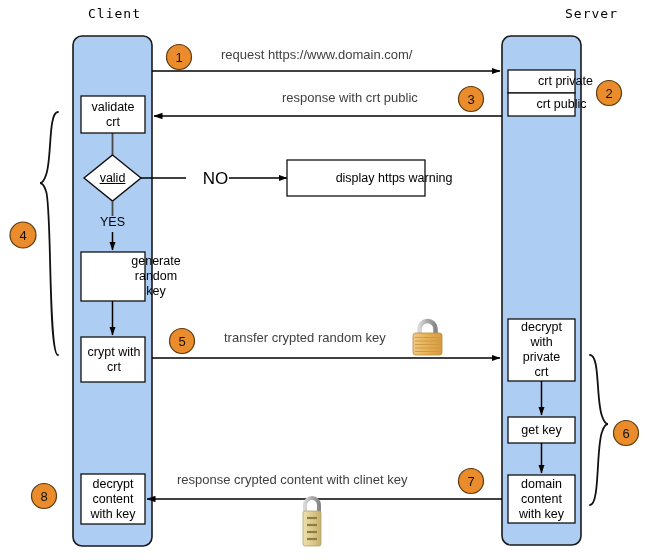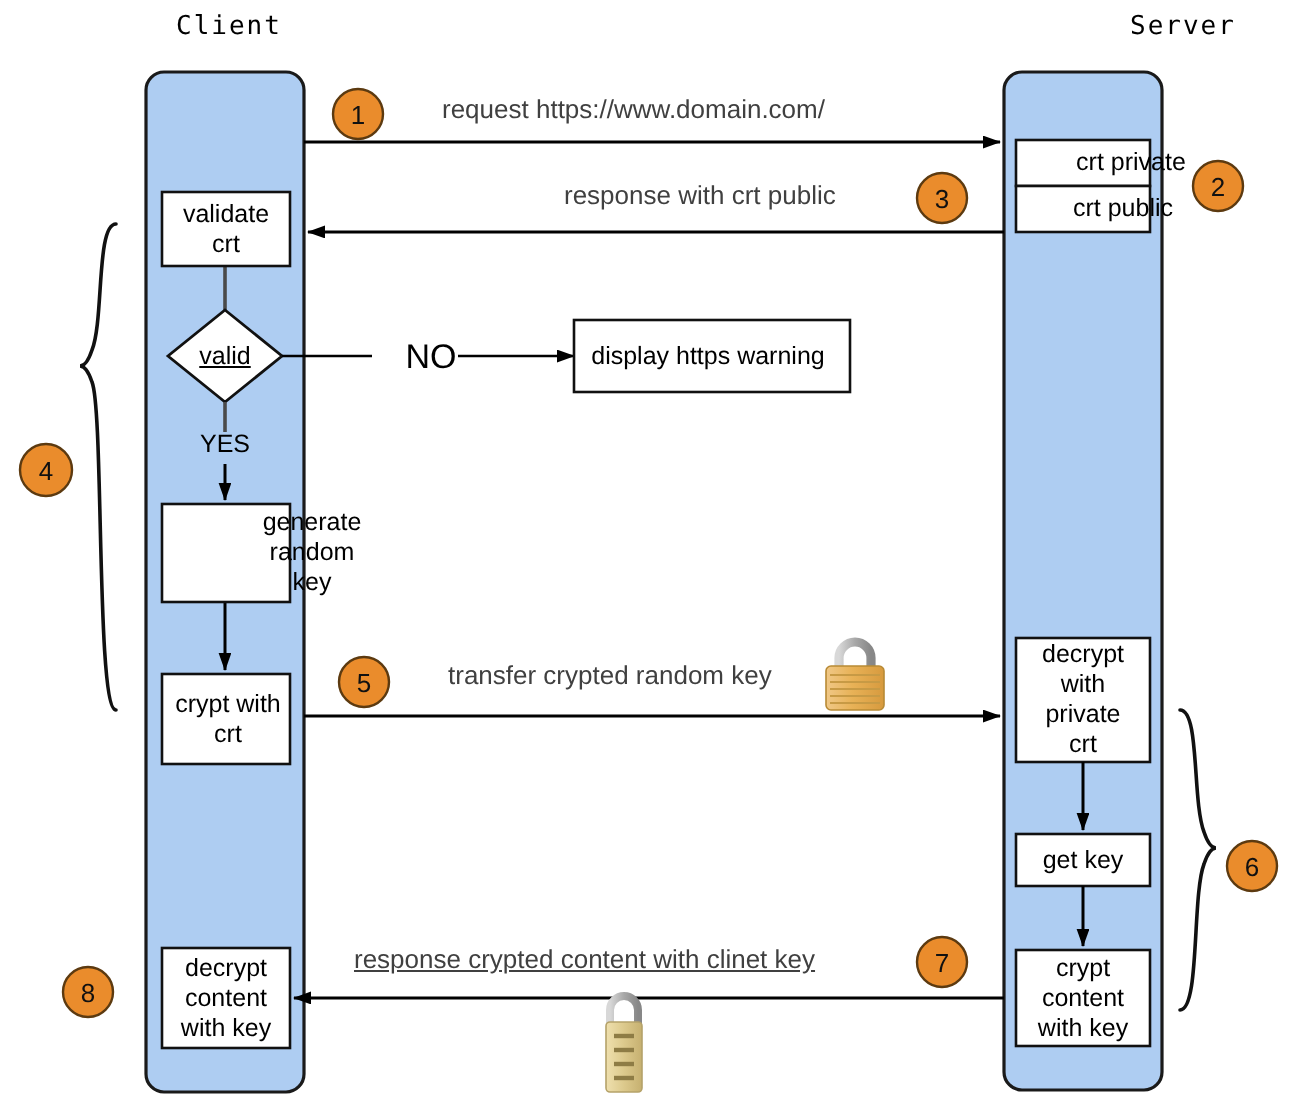--- a/index.html
+++ b/index.html
@@ -153,37 +153,37 @@
 <div class="boxtxt" style="left:508px;top:319px;width:67px;height:62px;">
     <span style="white-space:pre-line">decrypt
 with
 private
 crt</span>
   </div>
 <div class="boxtxt" style="left:508px;top:417px;width:67px;height:26px;">
     <span>get key</span>
   </div>
 <div class="boxtxt" style="left:508px;top:475px;width:67px;height:48px;">
-    <span style="white-space:pre-line">crypt
+    <span style="white-space:pre-line">domain
 content
 with key</span>
   </div>
 
-<div class="boxtxt" style="left:287px;top:160px;width:134px;height:36px;">
+<div class="boxtxt" style="left:287px;top:160px;width:134px;height:36px;padding-left:40px;">
     <span>display https warning</span>
   </div>
 
 <div class="boxtxt" style="left:186px;top:169px;width:27px;height:18px;font-size:17px;background:#fff;margin-left:16px;">
     <span>NO</span>
   </div>
 
 <div class="lbl" style="left:221px;top:47px;font-size:13px;">request https://www.domain.com/</div>
 <div class="lbl" style="left:282px;top:90px;font-size:13px;">response with crt public</div>
 <div class="lbl" style="left:224px;top:330px;font-size:13px;">transfer crypted random key</div>
-<div class="lbl" style="left:177px;top:472px;font-size:13px;text-decoration:underline;">response crypted content with clinet key</div>
+<div class="lbl" style="left:177px;top:472px;font-size:13px;">response crypted content with clinet key</div>
 
 <div class="circtxt" style="left:166px;top:44px;">
     <span>1</span>
   </div>
 <div class="circtxt" style="left:596px;top:80px;">
     <span>2</span>
   </div>
 <div class="circtxt" style="left:458px;top:86px;">
     <span>3</span>
   </div>

